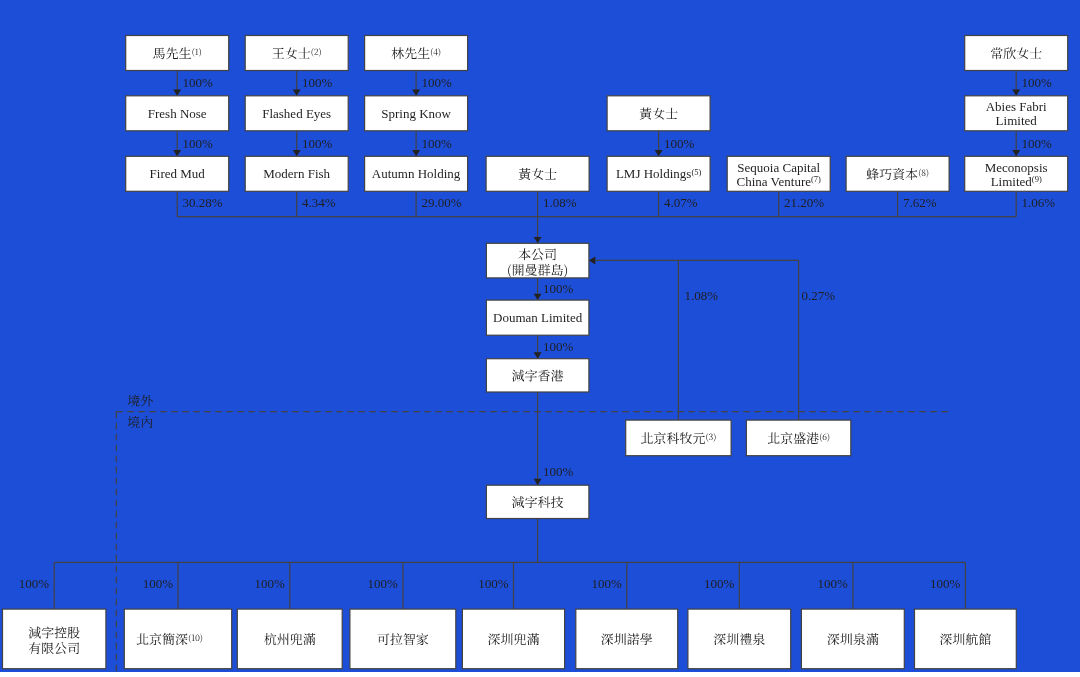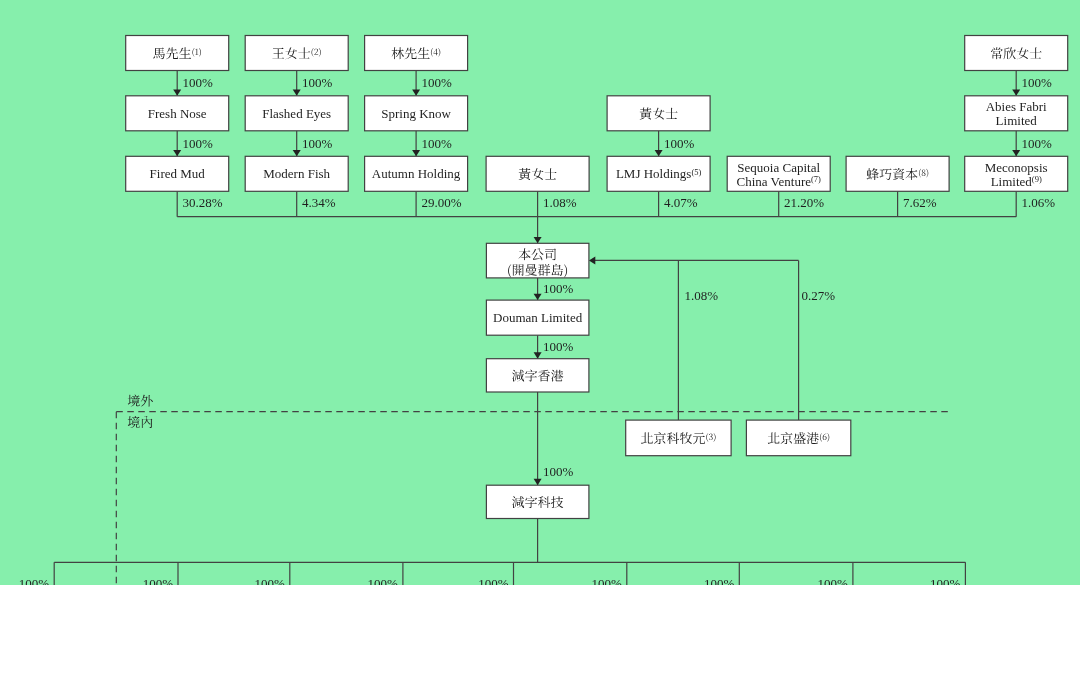--- a/index.html
+++ b/index.html
@@ -1,15 +1,15 @@
 <!DOCTYPE html>
 <html><head><meta charset="utf-8">
 <style>
 html,body{margin:0;padding:0;background:#fff;}
-#page{position:relative;width:1080px;height:585px;background:#86efac;overflow:hidden;}
+#page{position:relative;width:1080px;height:672px;background:#1d4ed8;overflow:hidden;}
 svg text{font-family:"Liberation Serif",serif;}
 </style></head>
 <body>
 <div id="page">
 <svg width="1080" height="677" viewBox="0 0 1080 677">
 <line x1="177.2" y1="70.5" x2="177.2" y2="95.8" stroke="#424242" stroke-width="1.2"></line>
 <polygon points="173.2,89.4 181.2,89.4 177.2,95.8" fill="#222"></polygon>
 <text x="182.5" y="87.4" font-size="13" text-anchor="start" fill="#1f1f1f">100%</text>
 <line x1="296.7" y1="70.5" x2="296.7" y2="95.8" stroke="#424242" stroke-width="1.2"></line>
 <polygon points="292.7,89.4 300.7,89.4 296.7,95.8" fill="#222"></polygon>

